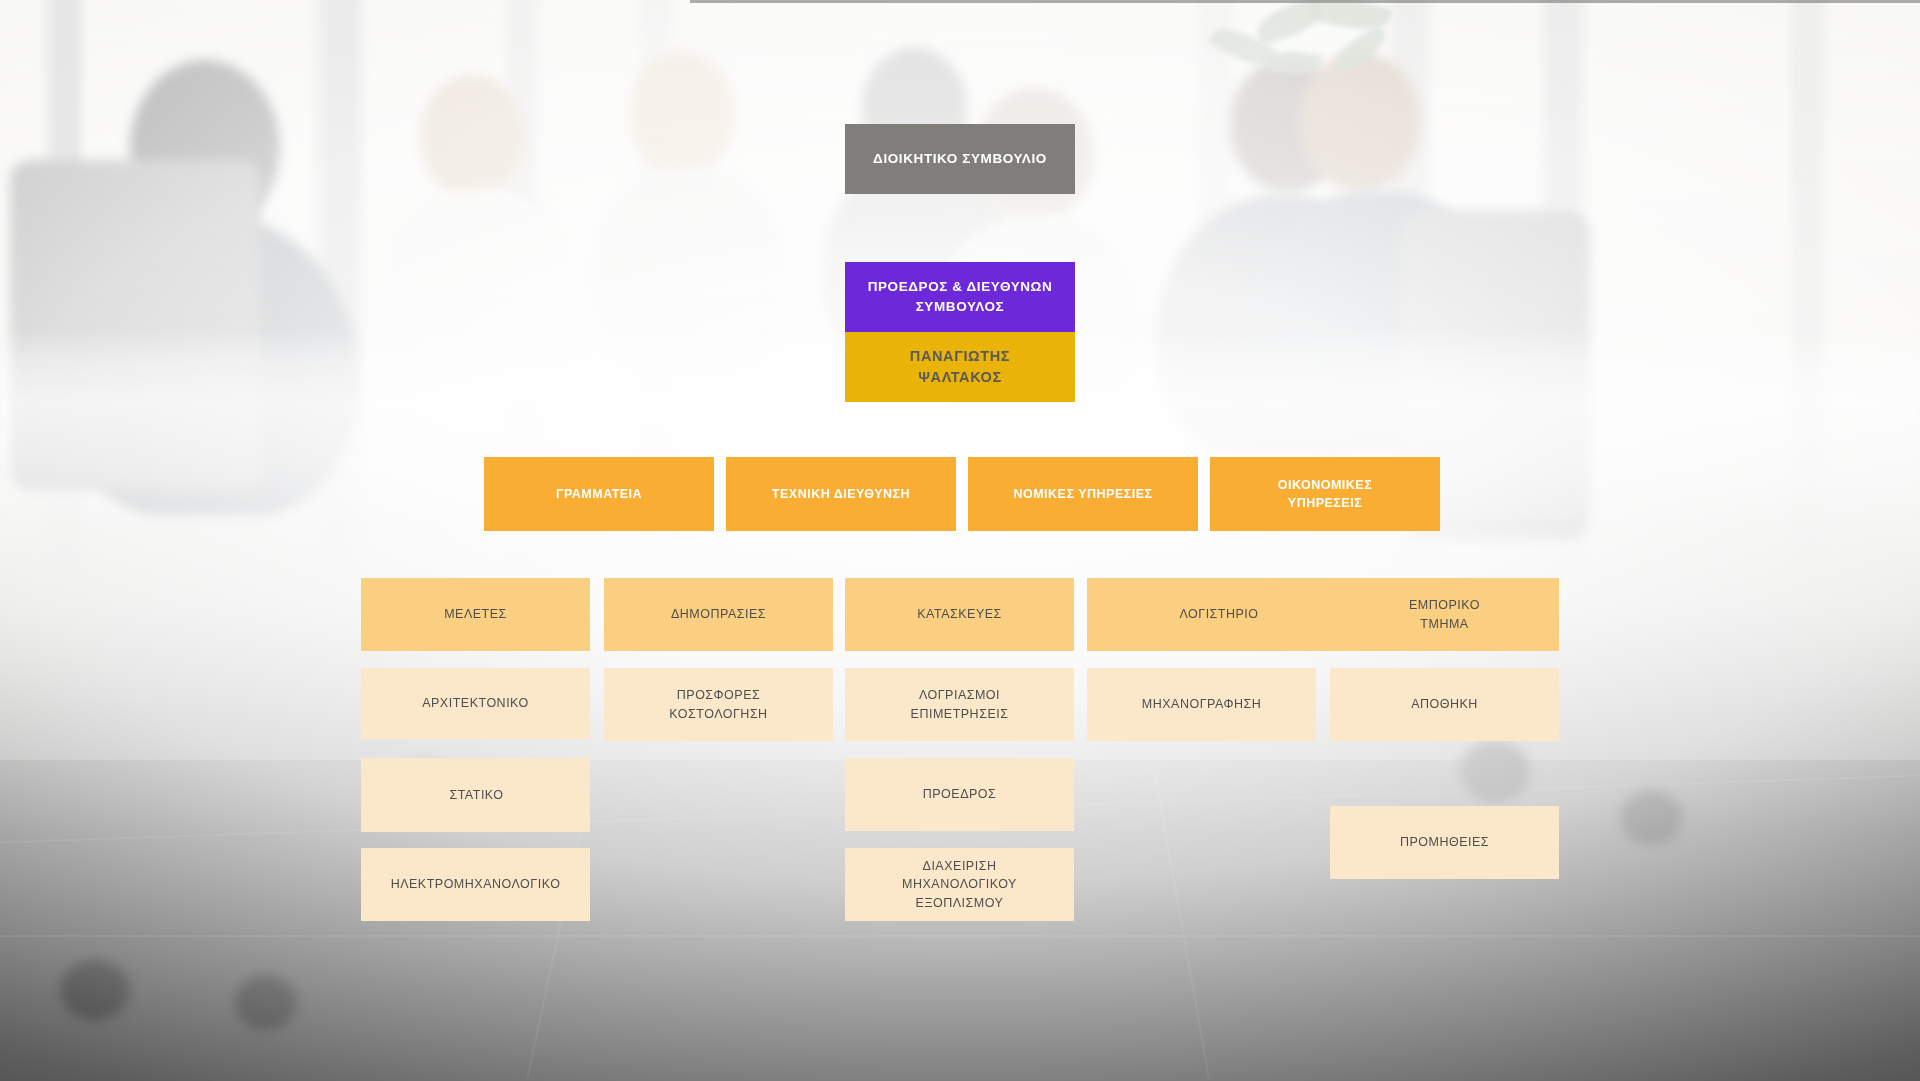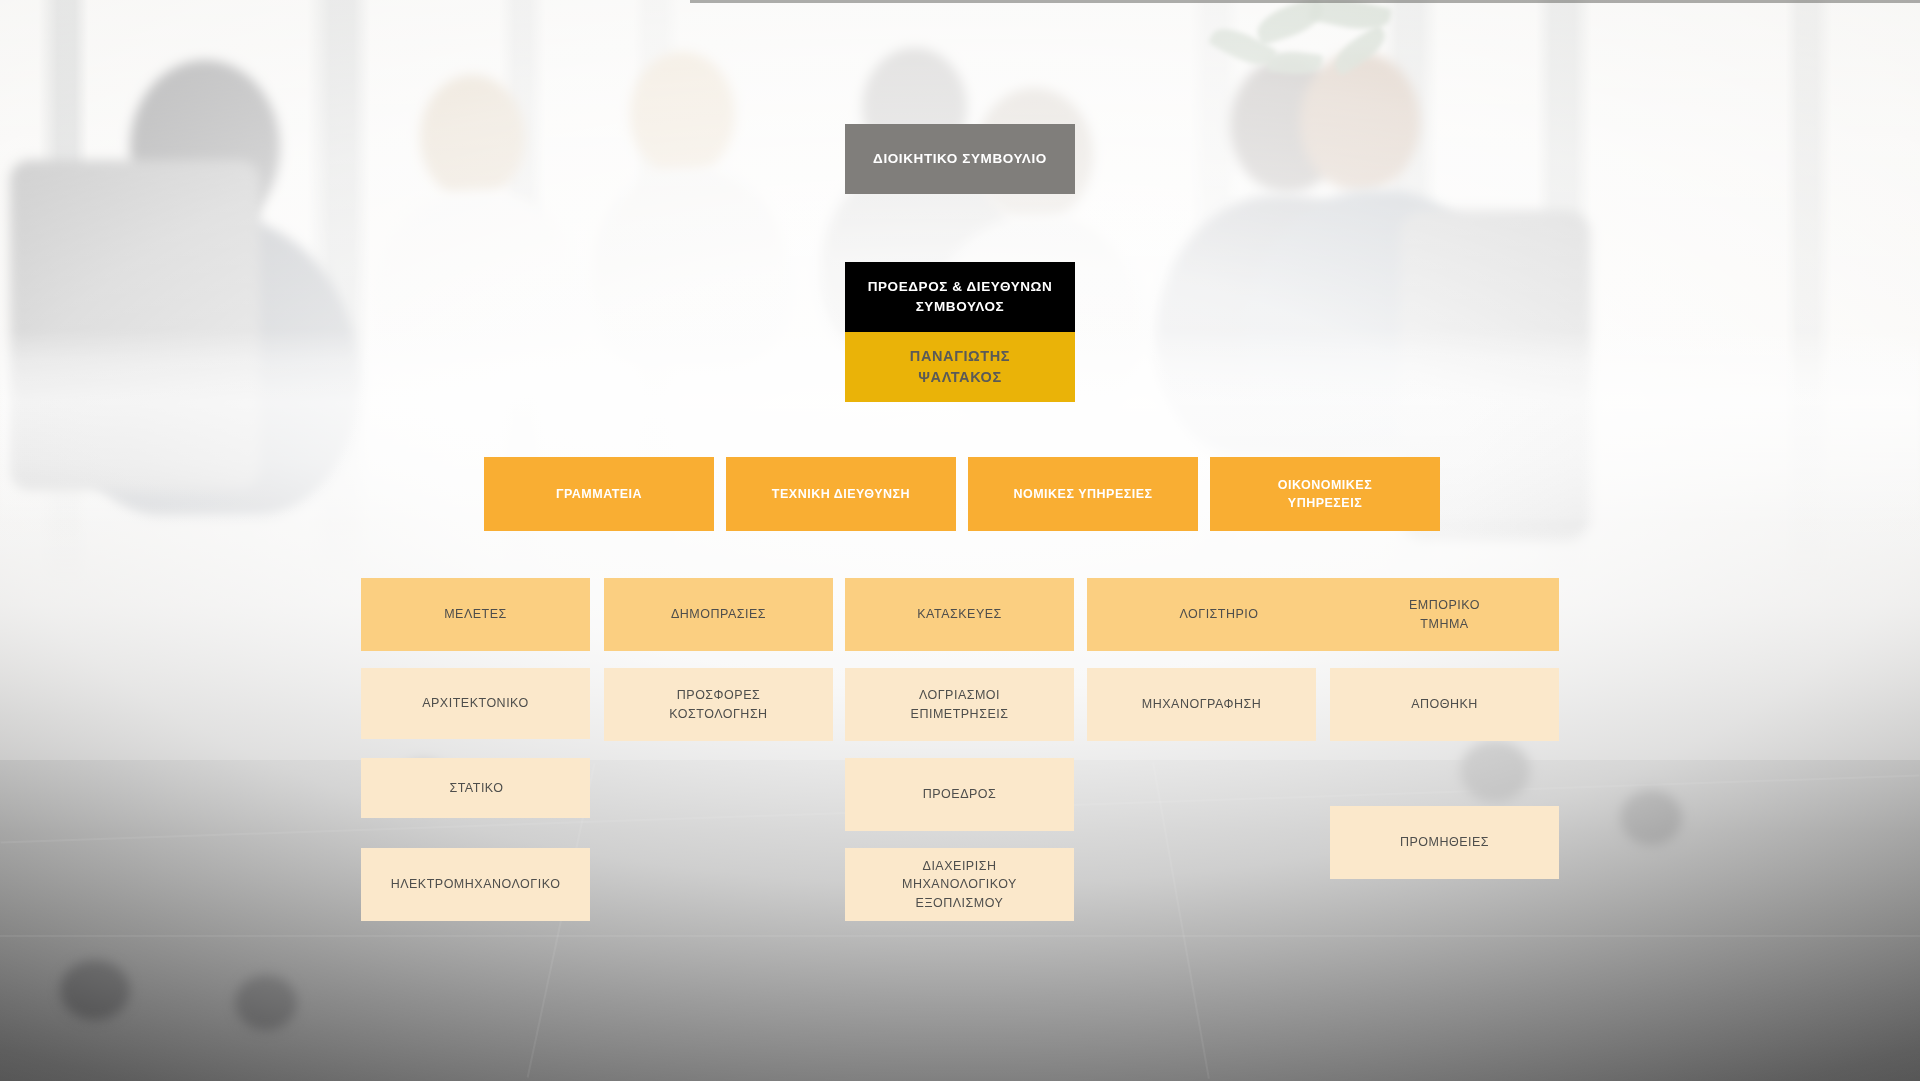--- a/index.html
+++ b/index.html
@@ -171,21 +171,21 @@
 
   .node.board {
     background: #807e7b;
     color: #ffffff;
     font-weight: bold;
     font-size: 13.5px;
     letter-spacing: .6px;
   }
 
   .node.ceo {
-    background: #000000;
+    background: #6d28d9;
     color: #ffffff;
     font-weight: bold;
     font-size: 13.5px;
     letter-spacing: .6px;
   }
 
   .node.ceo-name {
     background: #eab308;
     color: #5a5a58;
     font-weight: bold;
@@ -305,21 +305,21 @@
 ΤΜΗΜΑ</div>
 
   <div class="node leaf-box" style="left:361px;  top:668px; width:229px; height:71px;">ΑΡΧΙΤΕΚΤΟΝΙΚΟ</div>
   <div class="node leaf-box" style="left:604px;  top:668px; width:229px; height:73px;">ΠΡΟΣΦΟΡΕΣ
 ΚΟΣΤΟΛΟΓΗΣΗ</div>
   <div class="node leaf-box" style="left:845px;  top:668px; width:229px; height:73px;">ΛΟΓΡΙΑΣΜΟΙ
 ΕΠΙΜΕΤΡΗΣΕΙΣ</div>
   <div class="node leaf-box" style="left:1087px; top:668px; width:229px; height:73px;">ΜΗΧΑΝΟΓΡΑΦΗΣΗ</div>
   <div class="node leaf-box" style="left:1330px; top:668px; width:229px; height:73px;">ΑΠΟΘΗΚΗ</div>
 
-  <div class="node leaf-box" style="left:361px;  top:758px; width:229px; height:60px;padding-left:12px;">ΣΤΑΤΙΚΟ</div>
+  <div class="node leaf-box" style="left:361px;  top:758px; width:229px; height:74px;padding-left:12px;">ΣΤΑΤΙΚΟ</div>
   <div class="node leaf-box" style="left:845px;  top:758px; width:229px; height:73px;">ΠΡΟΕΔΡΟΣ</div>
   <div class="node leaf-box" style="left:1330px; top:758px; width:229px; height:73px;margin-top:48px;">ΠΡΟΜΗΘΕΙΕΣ</div>
 
   <div class="node leaf-box" style="left:361px;  top:848px; width:229px; height:73px;">ΗΛΕΚΤΡΟΜΗΧΑΝΟΛΟΓΙΚΟ</div>
   <div class="node leaf-box" style="left:845px;  top:848px; width:229px; height:73px;">ΔΙΑΧΕΙΡΙΣΗ
 ΜΗΧΑΝΟΛΟΓΙΚΟΥ
 ΕΞΟΠΛΙΣΜΟΥ</div>
 
 </div>
 

